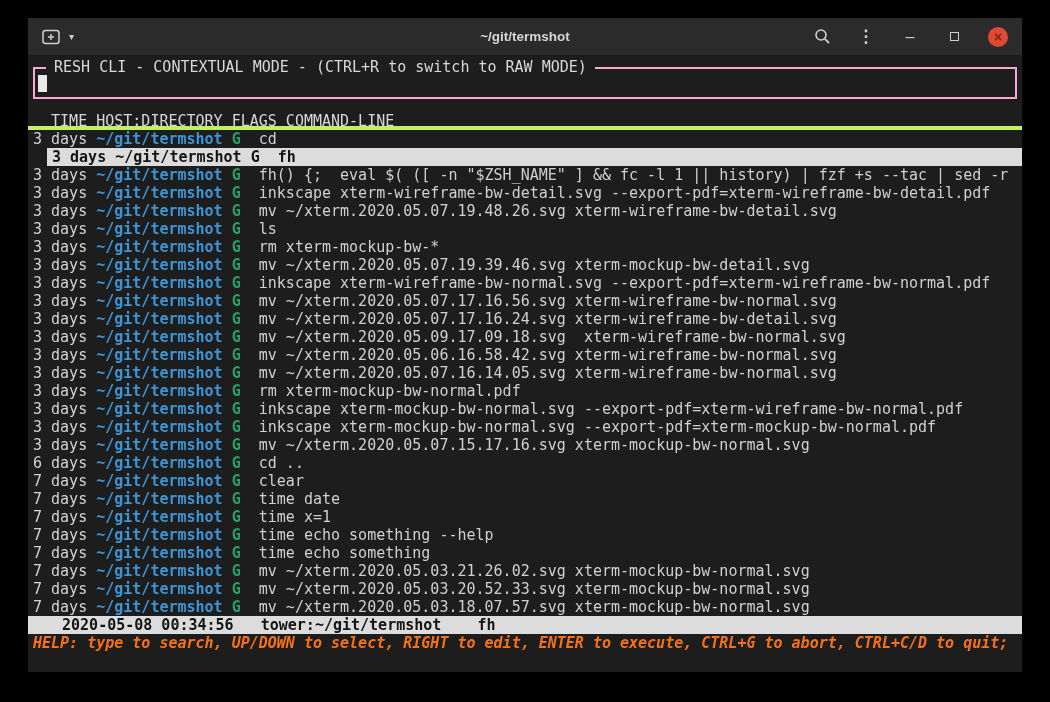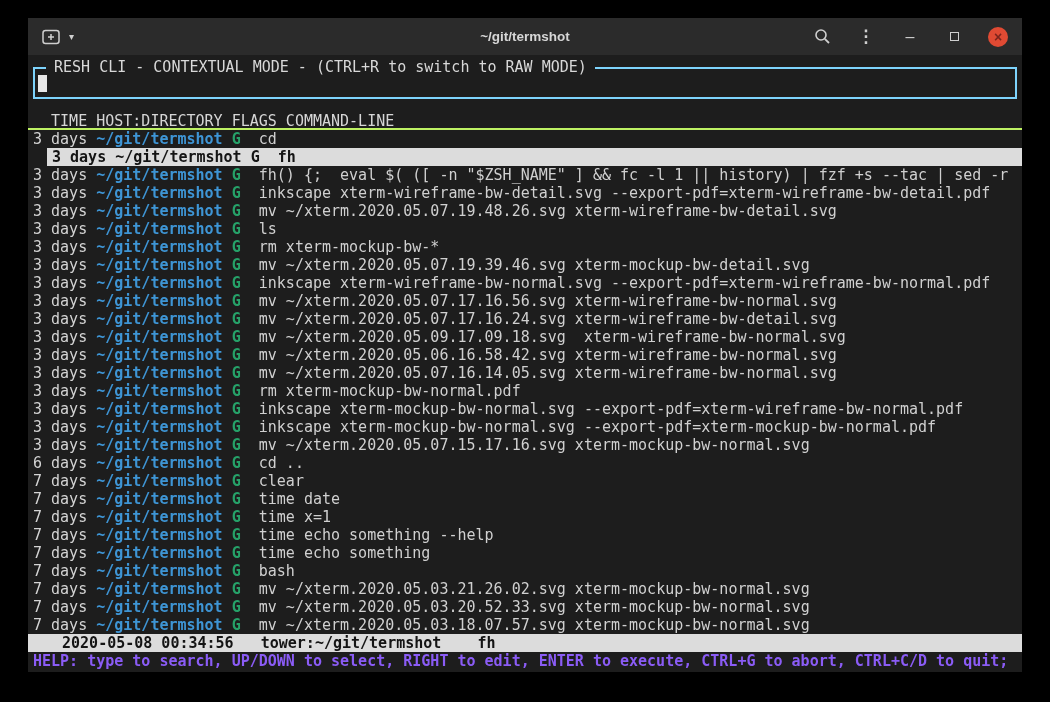--- a/index.html
+++ b/index.html
@@ -37,39 +37,39 @@
   .terminal {
     position:relative; height:617px; background:var(--terminal-bg,#1d1d1d);
     padding-top:5px; overflow:hidden;
     font-family:"DejaVu Sans Mono", monospace; font-size:15px; line-height:18px;
     color:var(--foreground,#d4d4d4);
   }
   .term-line { white-space:pre; height:18px; line-height:18px; padding:0 5px; overflow:hidden; }
 
   .search-box {
     position:relative; margin:7px 5px 0; height:32px;
-    border:2px solid #7dd3fc;
+    border:2px solid #f9a8d4;
   }
   .legend {
     position:absolute; top:-11px; left:11px; height:18px; line-height:18px;
     background:var(--terminal-bg,#1d1d1d); padding:0 8px; color:#d8d8d8; white-space:pre;
   }
   .cursor { position:absolute; left:3px; top:6px; width:9px; height:17px; background:#e8e8e8; }
 
-  .hdr { margin-top:13px; border-bottom:2px solid #bef264; color:#d6d6d6; }
+  .hdr { margin-top:13px; border-bottom:4px solid #bef264; color:#d6d6d6; }
 
   .row .t { color:#d4d4d4; }
   .row .h { color:var(--host-blue,#3e95d5); font-weight:bold; }
   .row .f { color:var(--flag-green,#26a269); font-weight:bold; }
   .row .c { color:#d0d0d0; }
   .row.sel { background:var(--selection-bg,#dcdcdc);margin-left:19px; }
   .row.sel .t, .row.sel .h, .row.sel .f, .row.sel .c { color:var(--selection-fg,#141414); font-weight:bold; }
 
   .status { background:var(--selection-bg,#dcdcdc); color:var(--selection-fg,#141414); font-weight:bold;padding-left:25px; }
-  .help { color:#8b5cf6; font-weight:bold; }
+  .help { color:#f97316; font-weight:bold;font-style:italic; }
 </style>
 </head>
 <body>
 
 <div class="window">
 
   <div class="titlebar">
     <button class="tab-btn">
       <svg width="20" height="16" viewBox="0 0 20 16">
         <rect x="1" y="1.5" width="16" height="13" rx="2.5" fill="none" stroke="#cfcfcf" stroke-width="1.5"></rect>
@@ -130,21 +130,20 @@
         <div class="row term-line"><span class="t">3 days </span><span class="h">~/git/termshot </span><span class="f">G  </span><span class="c">rm xterm-mockup-bw-normal.pdf</span></div>
         <div class="row term-line"><span class="t">3 days </span><span class="h">~/git/termshot </span><span class="f">G  </span><span class="c">inkscape xterm-mockup-bw-normal.svg --export-pdf=xterm-wireframe-bw-normal.pdf</span></div>
         <div class="row term-line"><span class="t">3 days </span><span class="h">~/git/termshot </span><span class="f">G  </span><span class="c">inkscape xterm-mockup-bw-normal.svg --export-pdf=xterm-mockup-bw-normal.pdf</span></div>
         <div class="row term-line"><span class="t">3 days </span><span class="h">~/git/termshot </span><span class="f">G  </span><span class="c">mv ~/xterm.2020.05.07.15.17.16.svg xterm-mockup-bw-normal.svg</span></div>
         <div class="row term-line"><span class="t">6 days </span><span class="h">~/git/termshot </span><span class="f">G  </span><span class="c">cd ..</span></div>
         <div class="row term-line"><span class="t">7 days </span><span class="h">~/git/termshot </span><span class="f">G  </span><span class="c">clear</span></div>
         <div class="row term-line"><span class="t">7 days </span><span class="h">~/git/termshot </span><span class="f">G  </span><span class="c">time date</span></div>
         <div class="row term-line"><span class="t">7 days </span><span class="h">~/git/termshot </span><span class="f">G  </span><span class="c">time x=1</span></div>
         <div class="row term-line"><span class="t">7 days </span><span class="h">~/git/termshot </span><span class="f">G  </span><span class="c">time echo something --help</span></div>
         <div class="row term-line"><span class="t">7 days </span><span class="h">~/git/termshot </span><span class="f">G  </span><span class="c">time echo something</span></div>
-        <div class="row term-line"><span class="t">7 days </span><span class="h">~/git/termshot </span><span class="f">G  </span><span class="c">bash</span></div>
         <div class="row term-line"><span class="t">7 days </span><span class="h">~/git/termshot </span><span class="f">G  </span><span class="c">mv ~/xterm.2020.05.03.21.26.02.svg xterm-mockup-bw-normal.svg</span></div>
         <div class="row term-line"><span class="t">7 days </span><span class="h">~/git/termshot </span><span class="f">G  </span><span class="c">mv ~/xterm.2020.05.03.20.52.33.svg xterm-mockup-bw-normal.svg</span></div>
         <div class="row term-line"><span class="t">7 days </span><span class="h">~/git/termshot </span><span class="f">G  </span><span class="c">mv ~/xterm.2020.05.03.18.07.57.svg xterm-mockup-bw-normal.svg</span></div>
       </div>
 
     <div class="status term-line"> 2020-05-08 00:34:56   tower:~/git/termshot    fh</div>
     <div class="help term-line">HELP: type to search, UP/DOWN to select, RIGHT to edit, ENTER to execute, CTRL+G to abort, CTRL+C/D to quit;</div>
   </div>
 </div>
 

